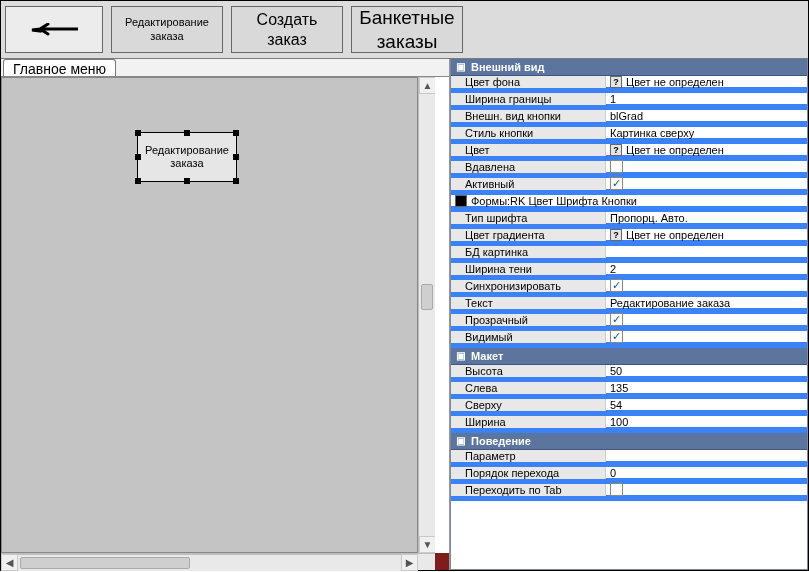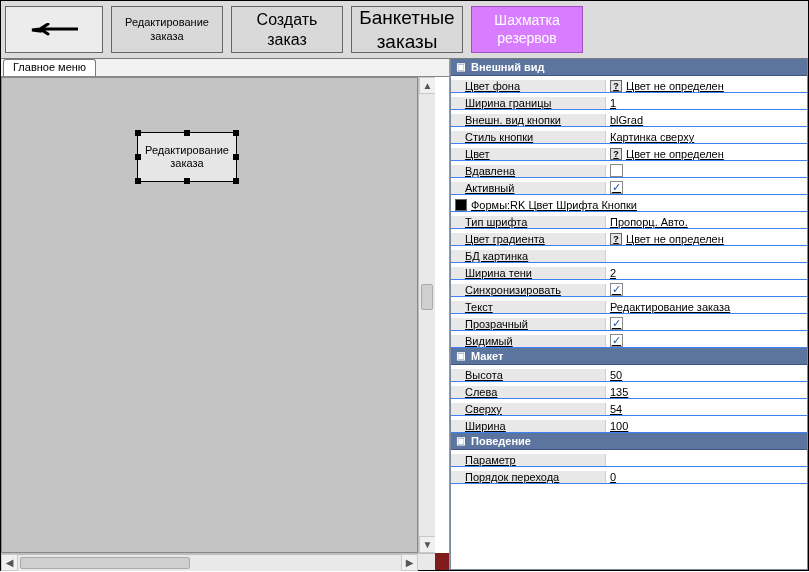--- a/index.html
+++ b/index.html
@@ -15,21 +15,21 @@
   .tbtn.hi { background:#d87dff; border-color:#a050c0; }
   .toolbar-remainder { flex:1; background:#dcdcdc; }
 
   
   .body { flex:1; display:flex; min-height:0; }
   .left { width:449px; display:flex; flex-direction:column; border-right:1px solid #999; }
   .right { flex:1; display:flex; flex-direction:column; background:#fff; }
 
   
   .tabstrip { height:18px; background:#f2f2f2; border-bottom:1px solid #888; display:flex; align-items:flex-end; padding-left:2px;}
-  .tab { height:17px; padding:1px 9px; background:#fff; border:1px solid #7a7a7a; border-bottom:none; border-top-left-radius:3px; border-top-right-radius:3px; font-size:11px; cursor:pointer; }
+  .tab { height:17px; padding:1px 9px; background:#fff; border:1px solid #7a7a7a; border-bottom:none; border-top-left-radius:3px; border-top-right-radius:3px; font-size:14px; cursor:pointer; }
 
   
   .canvas-shell { flex:1; position:relative; background:#fff; }
   .canvas-scroll { position:absolute; inset:0; display:flex; }
   .canvas { position:relative; background:#c4c4c4; border:1px solid #888; width:417px; height:100%; margin:0; }
   .vtrack { width:17px; background:#e9e9e9; border-left:1px solid #bdbdbd; display:flex; flex-direction:column; justify-content:space-between; }
   .vtrack .arrow, .htrack .arrow { width:17px; height:17px; display:flex; align-items:center; justify-content:center; font-size:10px; color:#555; background:#f0f0f0; border:1px solid #c9c9c9; cursor:pointer;}
   .vthumb { flex:1; position:relative; }
   .vthumb::before { content:""; position:absolute; left:2px; right:2px; top:190px; height:24px; background:#cfcfcf; border:1px solid #a9a9a9; border-radius:2px; }
   .hstrip { height:17px; display:flex; }
@@ -42,21 +42,21 @@
   .designer-el { position:absolute; left:135px; top:54px; width:100px; height:50px; background:#e6e6e6; border:1px solid #000; display:flex; align-items:center; justify-content:center; text-align:center; line-height:1.2; font-size:11px; }
   .handle { position:absolute; width:6px; height:6px; background:#000; }
   .h-nw{ left:-3px; top:-3px;} .h-n{ left:calc(50% - 3px); top:-3px;} .h-ne{ right:-3px; top:-3px;}
   .h-w{ left:-3px; top:calc(50% - 3px);} .h-e{ right:-3px; top:calc(50% - 3px);}
   .h-sw{ left:-3px; bottom:-3px;} .h-s{ left:calc(50% - 3px); bottom:-3px;} .h-se{ right:-3px; bottom:-3px;}
 
   
   .pg { flex:1; overflow:auto; border:1px solid #7b8aa0; border-top:none; }
   .pg-section { height:17px; background:#5c759e; color:#fff; display:flex; align-items:center; font-size:11px; font-weight:bold; border-bottom:1px solid #3f577e; cursor:pointer;}
   .pg-section .exp { width:14px; height:14px; margin:0 3px; display:flex; align-items:center; justify-content:center; font-size:10px; line-height:1; }
-  .pg-row { height:17px; display:flex; align-items:flex-end; border-bottom:1px solid #3b82f6; background:#fff;text-decoration:underline;}
+  .pg-row { height:17px; display:flex; align-items:center; border-bottom:6px solid #3b82f6; background:#fff;}
   .pg-name { width:155px; background:#e8e8e8; padding-left:14px; display:flex; align-items:center; border-right:1px solid #cfcfcf; overflow:hidden; white-space:nowrap;}
   .pg-val { flex:1; display:flex; align-items:center; padding-left:4px; gap:4px; overflow:hidden; white-space:nowrap;}
   .swatch { width:12px; height:12px; border:1px solid #666; background:#666; display:flex;align-items:center;justify-content:center; font-size:9px; font-weight:bold;}
   .swatch.q { background:#e4e4e4; color:#000; }
   .swatch.bk { background:#000; }
   .chk { width:13px; height:13px; border:1px solid #888; background:#fff; display:flex; align-items:center; justify-content:center; color:#1854a0; font-size:11px; cursor:pointer;}
 </style>
 </head>
 <body>
 
@@ -64,21 +64,20 @@
 
   <div class="toolbar">
     <div class="tbtn back">
       <svg viewBox="0 0 48 14">
           <path d="M48 6 H10 M10 6 L18 1 M10 6 L18 11 M10 6 L2 7 L10 8 Z" stroke="#000" stroke-width="3" fill="#000" stroke-linecap="round"></path>
         </svg>
     </div>
     <div class="tbtn std" style="font-size:11px">Редактирование заказа</div>
     <div class="tbtn std" style="font-size:16px">Создать заказ</div>
     <div class="tbtn std" style="font-size:19px">Банкетные заказы</div>
-    <div class="tbtn std hi" style="font-size:14px;color:#fff">Шахматка резервов</div>
     <div class="toolbar-remainder"></div>
   </div>
 
   <div class="body">
 
     <div class="left">
       <div class="tabstrip">
         <div class="tab">Главное меню</div>
       </div>
       <div class="canvas-shell">
@@ -264,18 +263,24 @@
               <div class="pg-val">
                 <span></span>
               </div>
             </div>
             <div class="pg-row">
               <div class="pg-name">Порядок перехода</div>
               <div class="pg-val">
                 <span>0</span>
               </div>
             </div>
+            <div class="pg-row">
+              <div class="pg-name">Переходить по Tab</div>
+              <div class="pg-val">
+                <span class="chk"></span>
+              </div>
+            </div>
           </div>
 
       </div>
     </div>
   </div>
 </div>
 
 </body></html>

